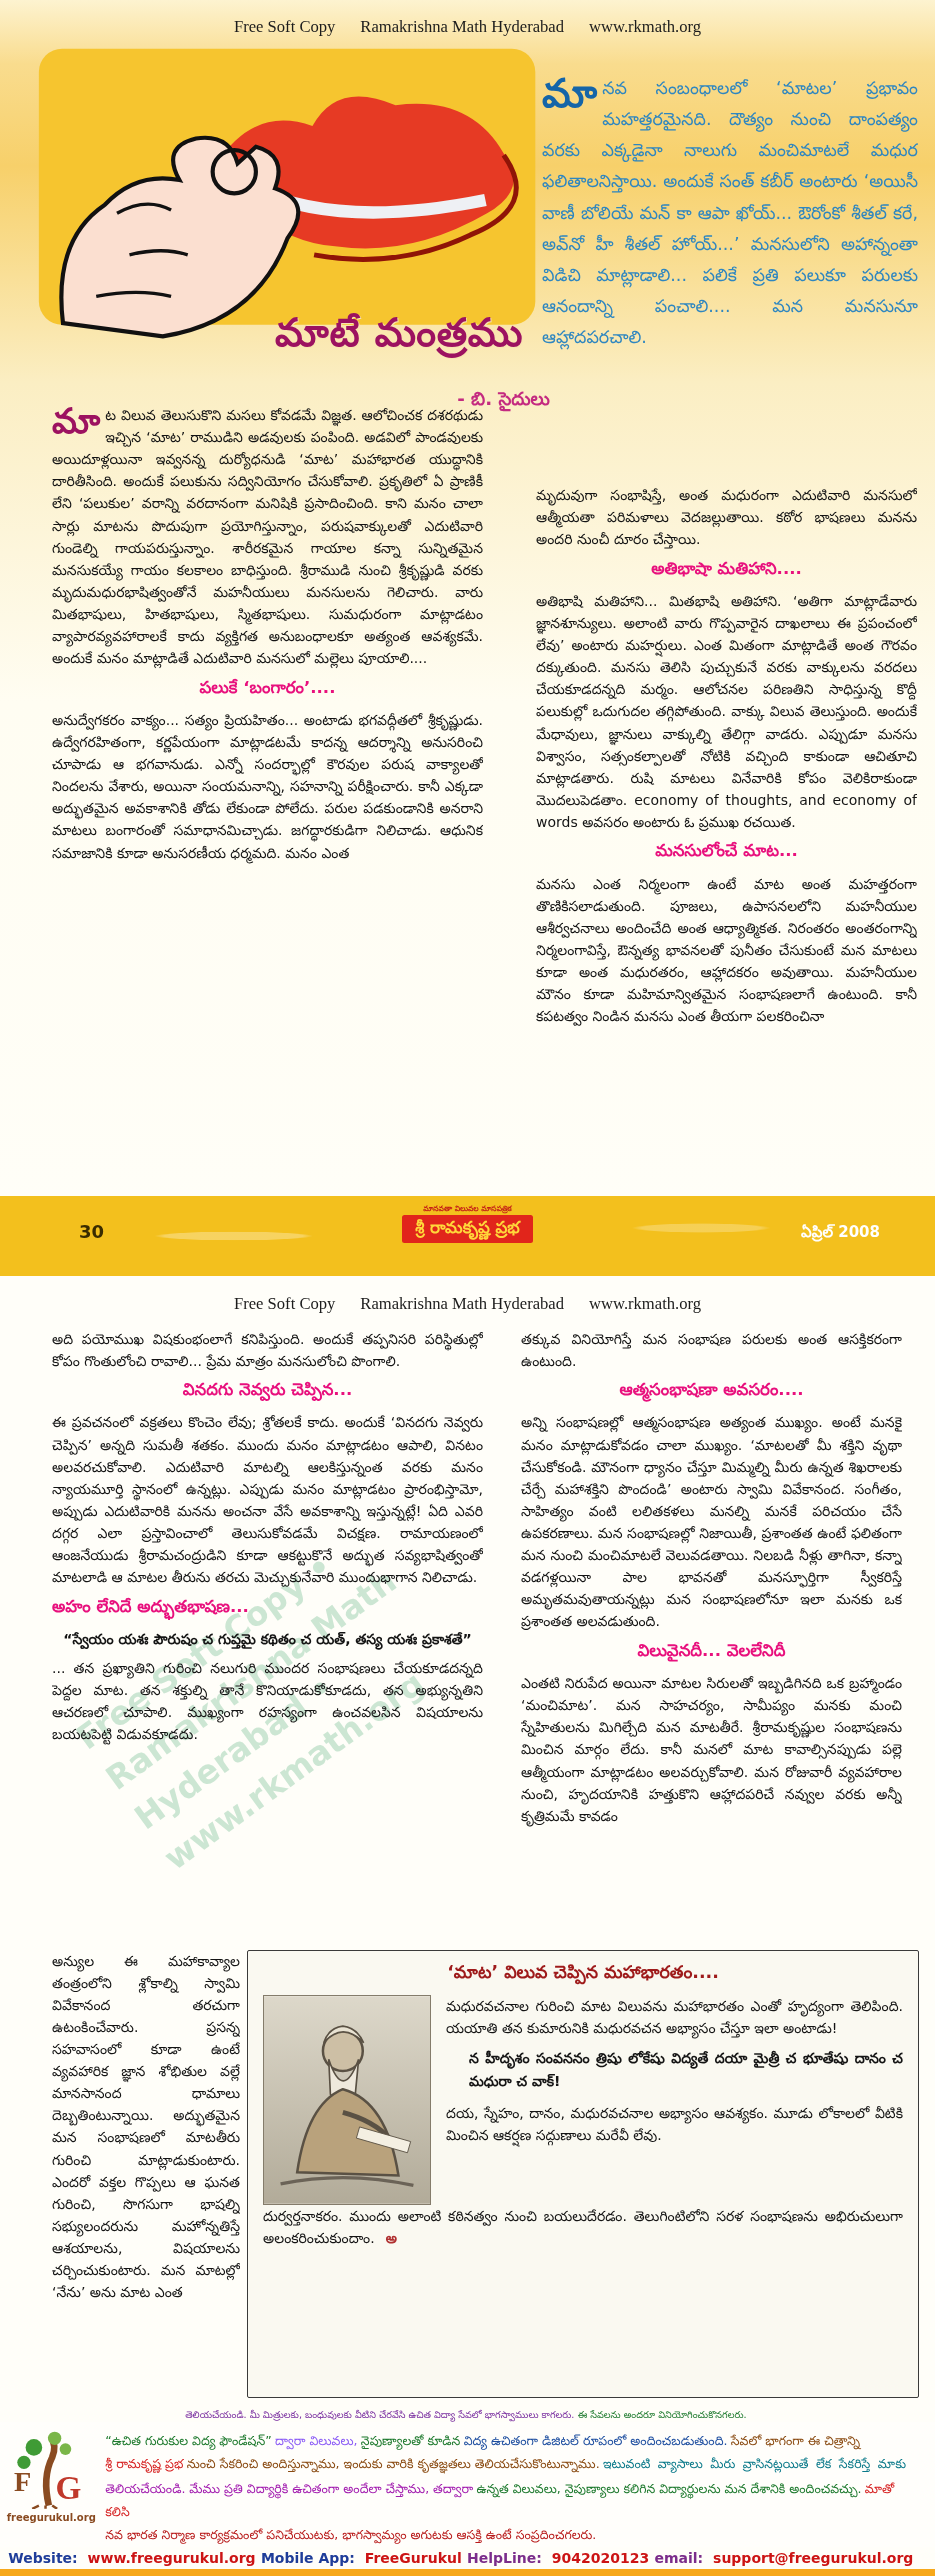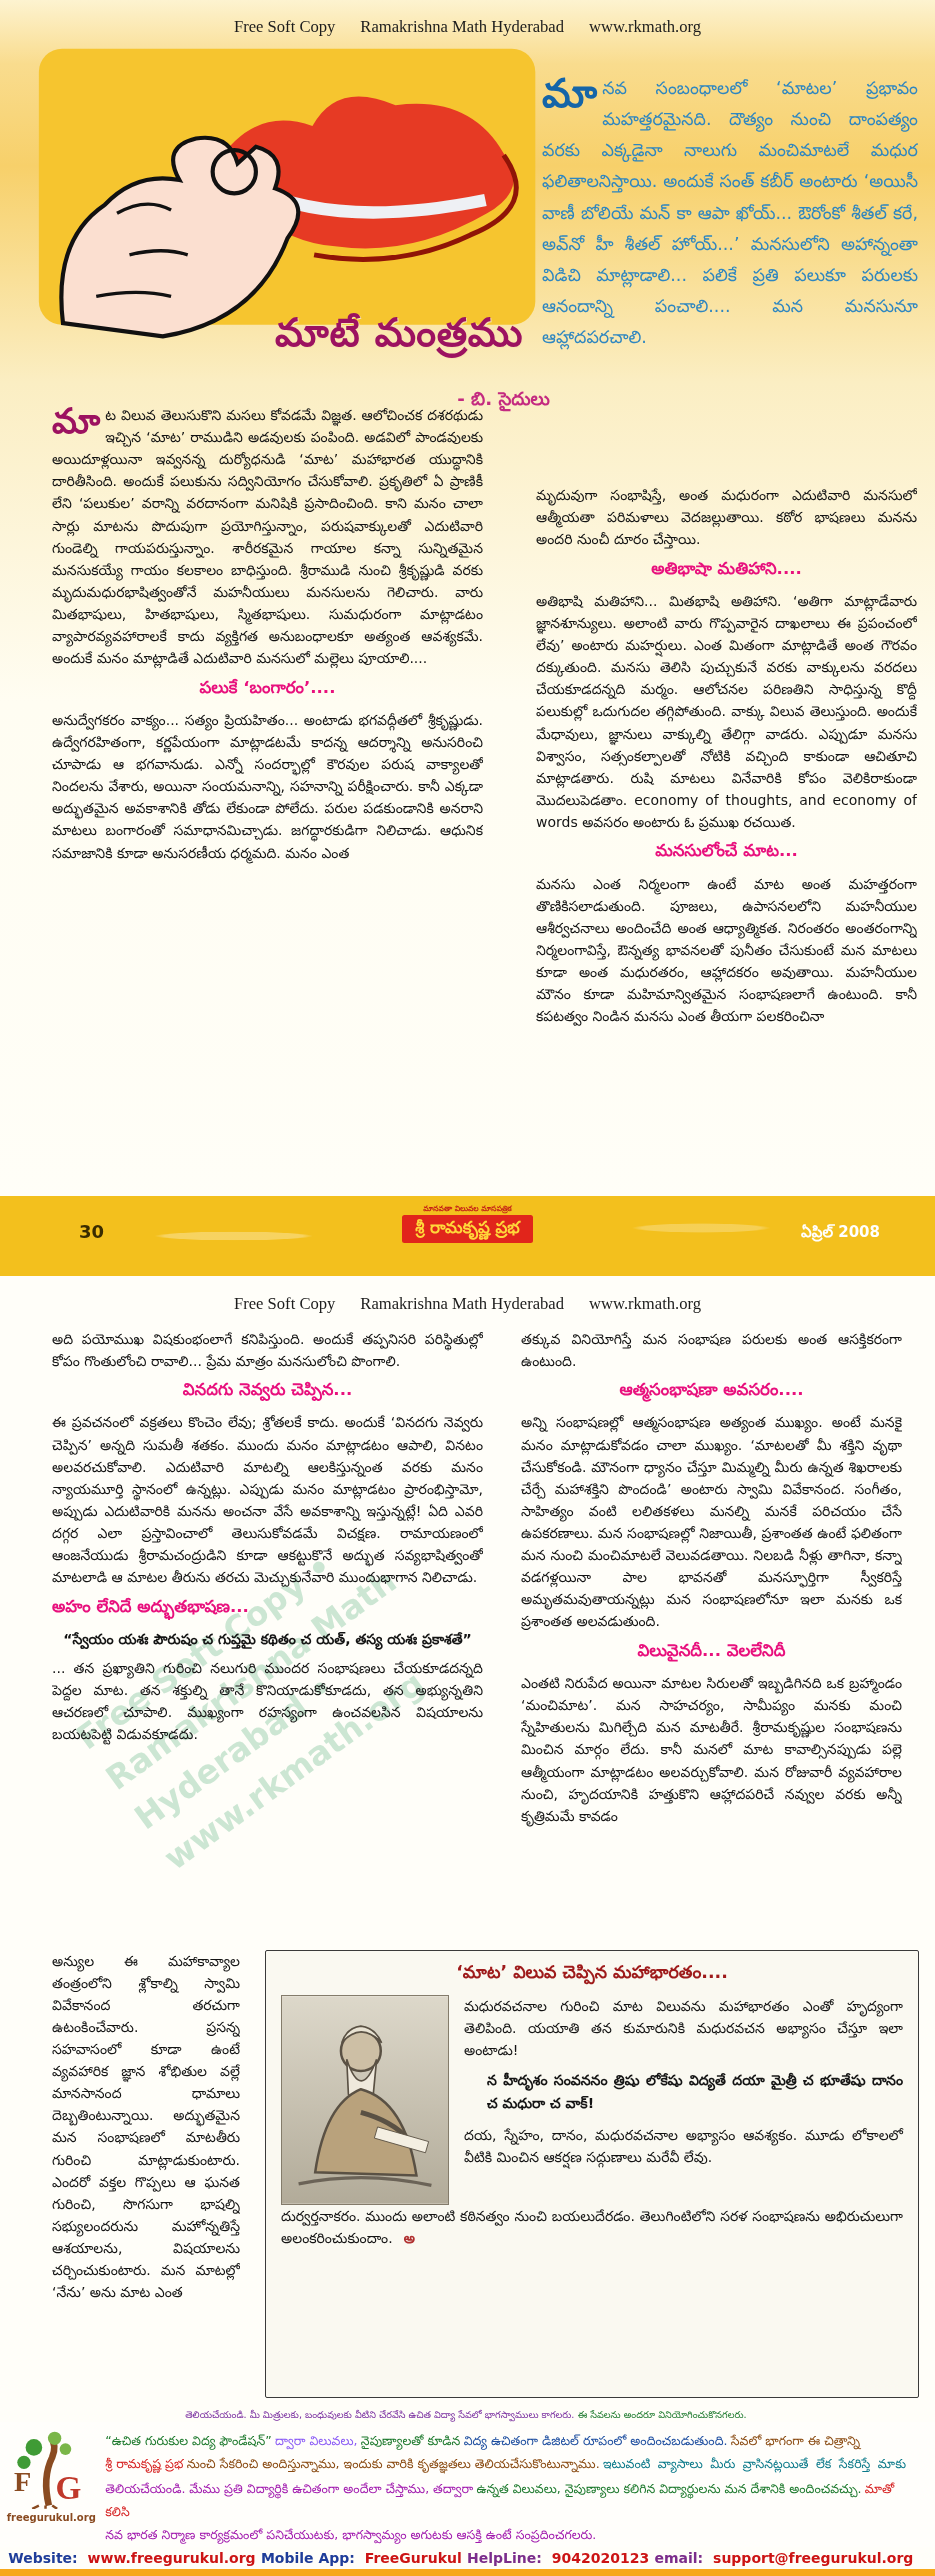--- a/index.html
+++ b/index.html
@@ -41,21 +41,21 @@
   
   .page2{position:absolute;top:1276px;left:0;width:935px;height:1300px;background:#fffef9;}
   .hdr2{position:relative;padding-top:18.3px;display:flex;justify-content:center;gap:25px;
         font-family:"Liberation Serif",serif;font-size:16.6px;color:#1c1c1c;}
   .wm{position:absolute;top:275px;left:75px;width:516px;transform:rotate(-36deg);
       color:rgba(110,185,140,.35);font-size:33px;font-weight:bold;line-height:1.5;pointer-events:none;}
   .cols2{position:relative;margin:13.3px 0 0 52px;display:flex;gap:38px;}
   .colL2{width:431px;height:617px;overflow:hidden;}
   .colR2{width:381px;height:617px;overflow:hidden;}
   .quote{font-weight:bold;text-align:center;font-size:14px;margin:6.7px 0;line-height:1.6;}
-  .lower{position:relative;margin:5px 0 0 52px;width:867px;display:flex;gap:25px;}
+  .lower{position:relative;margin:5px 0 0 52px;width:867px;display:flex;gap:7px;}
   .strip{width:188px;height:449px;overflow:hidden;font-size:14px;line-height:1.58;text-align:justify;}
   .mbox{flex:1;border:1.7px solid #3a3a3a;border-radius:2px;background:#faf9f1;padding:10px 15px;height:426px;overflow:hidden;}
   .mbox-title{text-align:center;font-size:17.5px;font-weight:bold;color:#9e1b1b;margin:1.7px 0 8.3px 0;}
   .mbox-flex{display:flex;gap:15px;}
   .sage{width:166px;height:208px;border:0.8px solid #847c6b;flex:none;}
   .mbox-text{flex:1;font-size:14px;line-height:1.6;text-align:justify;}
   .verse{font-weight:bold;margin:8.3px 0 8.3px 23px;line-height:1.65;}
   .endmark{display:inline-block;font-weight:bold;color:#b03030;margin-left:6.7px;}
   .notes{margin-top:8.3px;text-align:center;font-size:9.6px;line-height:1.6;}
   
@@ -207,21 +207,21 @@
           <text x="6" y="74" font-size="34" font-weight="bold" fill="#8a4b21" font-family="Liberation Serif, serif">F</text>
           <text x="56" y="84" font-size="40" font-weight="bold" fill="#c0392b" font-family="Liberation Serif, serif">G</text>
           <path d="M36 92 L28 96 M52 92 L58 96 M44 92 L44 96" stroke="#8a4b21" stroke-width="3"></path>
         </svg>
         <div class="fg-logo-caption">freegurukul.org</div>
       </div>
       <div class="fg-text">
         <div class="fline"><span style="color: rgb(30, 122, 46);">“ఉచిత గురుకుల విద్య ఫౌండేషన్”</span><span style="color: #8b5cf6;">ద్వారా విలువలు,</span><span style="color: rgb(30, 122, 46);">నైపుణ్యాలతో కూడిన</span><span style="color: rgb(31, 79, 160);">విద్య ఉచితంగా డిజిటల్ రూపంలో అందించబడుతుంది.</span><span style="color: rgb(138, 75, 18);">సేవలో భాగంగా ఈ చిత్రాన్ని</span></div>
         <div class="fline"><span style="color: rgb(214, 32, 32);">శ్రీ రామకృష్ణ ప్రభ</span><span style="color: rgb(138, 75, 18);">నుంచి సేకరించి అందిస్తున్నాము, ఇందుకు వారికి కృతజ్ఞతలు తెలియచేసుకొంటున్నాము.</span><span style="color: rgb(11, 122, 138); font-family: Liberation Mono, monospace;">ఇటువంటి వ్యాసాలు మీరు వ్రాసినట్లయితే లేక సేకరిస్తే మాకు</span></div>
         <div class="fline"><span style="color: #a21caf;">తెలియచేయండి. మేము ప్రతి విద్యార్థికి ఉచితంగా అందేలా చేస్తాము, తద్వారా</span><span style="color: rgb(30, 122, 46);">ఉన్నత విలువలు, నైపుణ్యాలు కలిగిన విద్యార్థులను మన దేశానికి అందించవచ్చు.</span><span style="color: rgb(214, 32, 32);">మాతో కలిసి</span></div>
-        <div class="fline"><span style="color: #a21caf;">నవ భారత నిర్మాణ కార్యక్రమంలో పనిచేయుటకు, భాగస్వామ్యం అగుటకు ఆసక్తి ఉంటే సంప్రదించగలరు.</span></div>
+        <div class="fline"><span style="color: #b91c1c;">నవ భారత నిర్మాణ కార్యక్రమంలో పనిచేయుటకు, భాగస్వామ్యం అగుటకు ఆసక్తి ఉంటే సంప్రదించగలరు.</span></div>
       </div>
     </div>
 
     <div class="contacts">
       <span>
         <span class="clabel-blue">Website:</span>
         <span class="cvalue">www.freegurukul.org</span>
       </span>
       <span>
         <span class="clabel-blue">Mobile App:</span>

